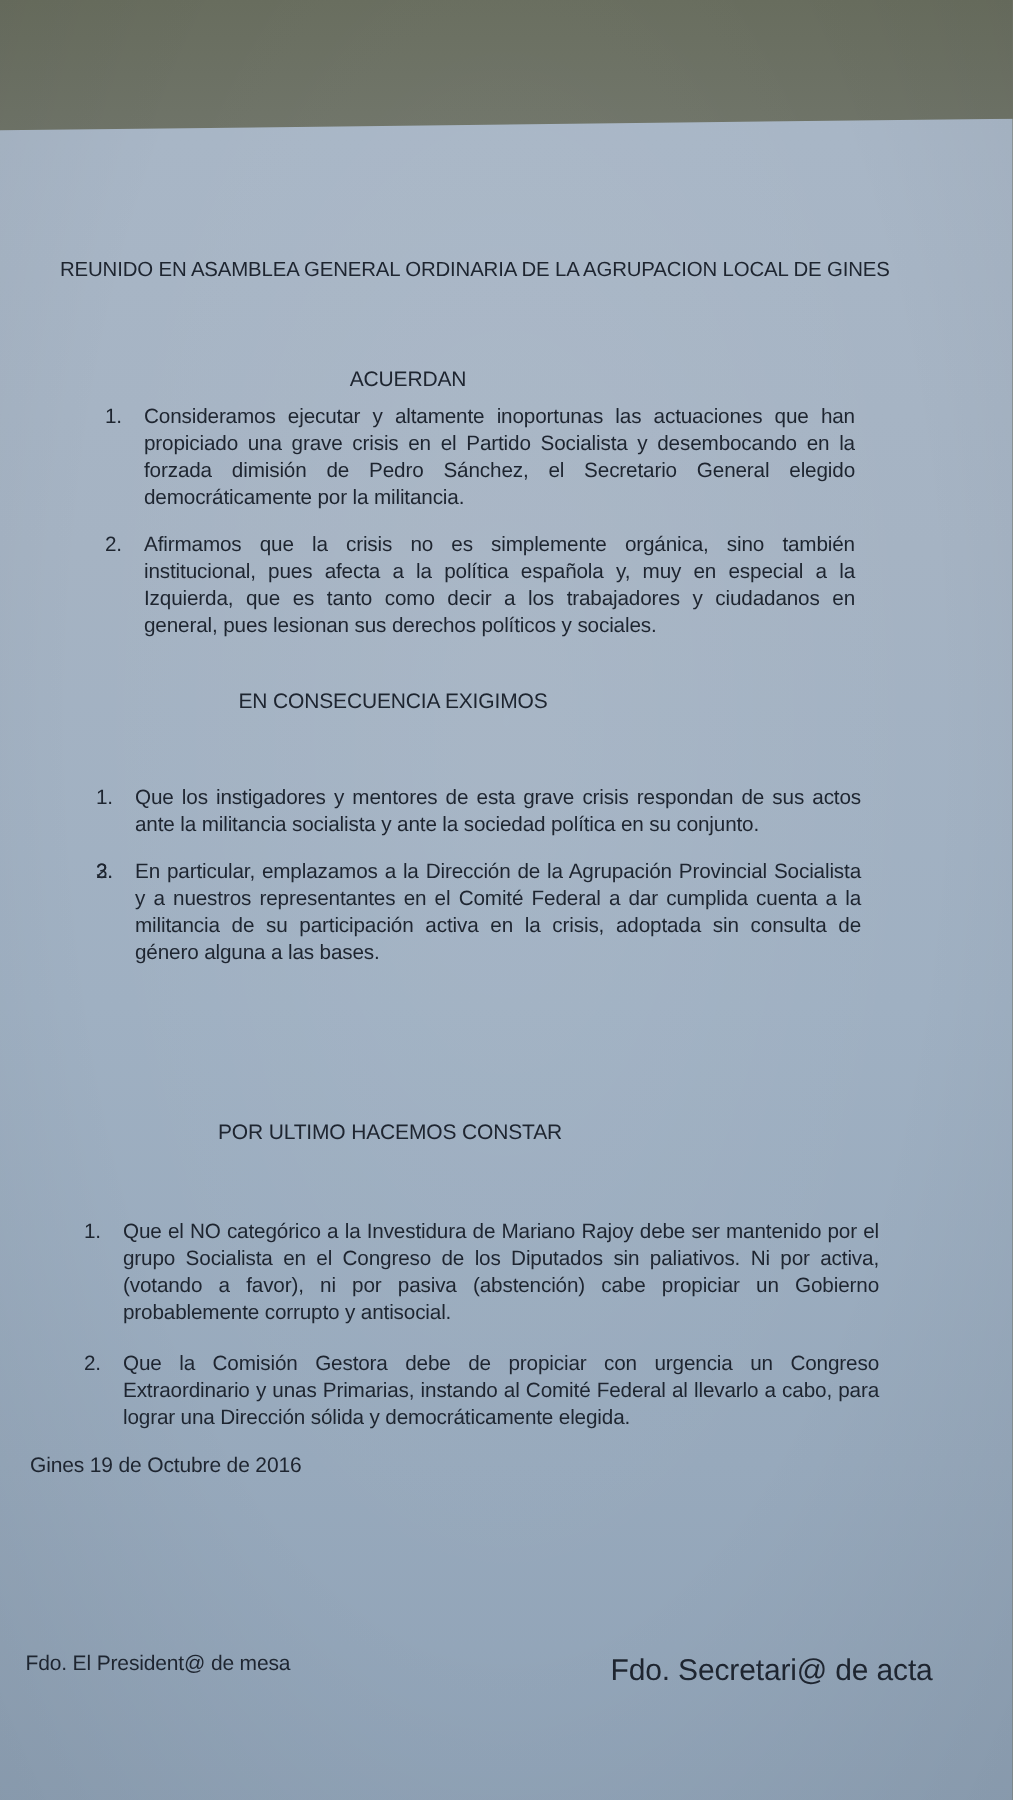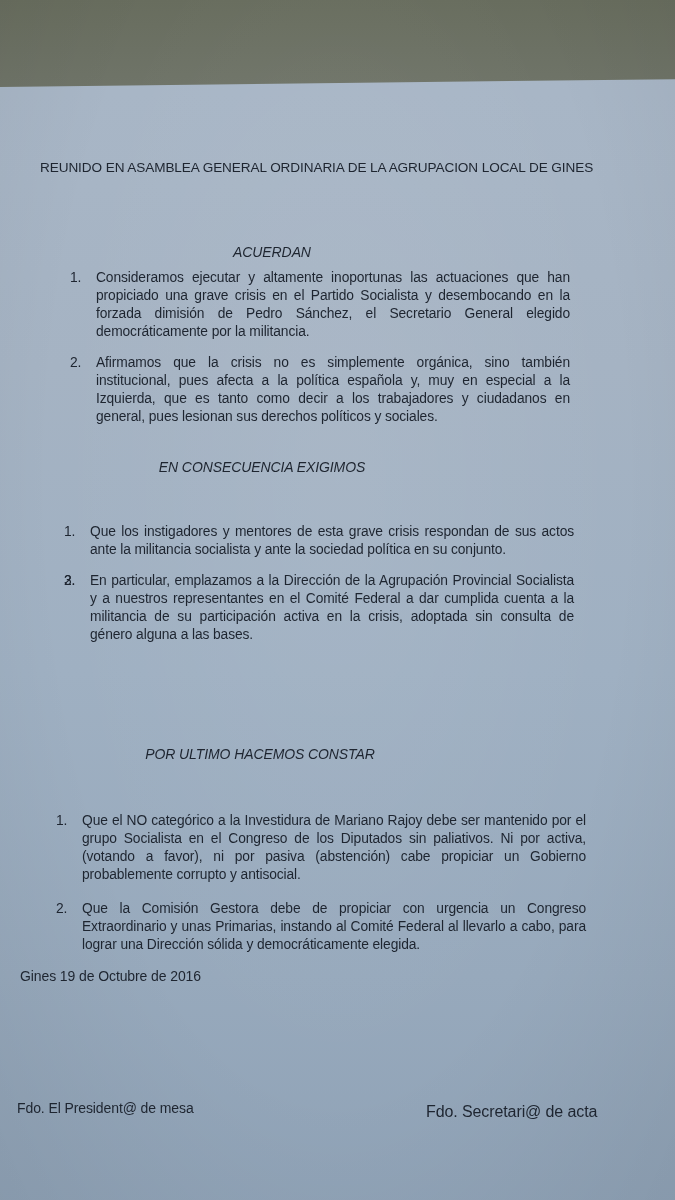--- a/index.html
+++ b/index.html
@@ -22,41 +22,40 @@
       background: radial-gradient(ellipse at 50% 40%, rgba(255,255,255,0.06) 0%, rgba(0,0,0,0) 60%, rgba(0,0,0,0.06) 100%);
       pointer-events: none;
     }
     .doc {
       position: absolute; left: 0; top: 0; width: 675px; height: 1200px;
       color: #1e2530;
       font-size: 13.8px;
       letter-spacing: -0.1px;
     }
     .intro {
-      position: absolute; left: 40px; top: 158px; width: 580px;
+      position: absolute; left: 40px; top: 170px; width: 580px;
       line-height: 20px; font-size: 13.6px;
     }
     .heading {
       position: absolute; left: 0; width: 544px; text-align: center;
       font-size: 14px;
-      font-style: italic;
     }
     .list {
       position: absolute; margin: 0; padding: 0; list-style: none;
     }
     .item {
       position: relative; padding-left: 26px; text-align: justify;
       line-height: 18px; margin-bottom: 13px;
     }
     .item .num {
       position: absolute; left: 0; top: 0;
     }
     .date { position: absolute; left: 20px; top: 968px; font-size: 14px; }
     .sig-left { position: absolute; left: 17px; top: 1100px; font-size: 14px; }
-    .sig-right { position: absolute; left: 426px; top: 1103px; font-size: 16px; }
+    .sig-right { position: absolute; left: 407px; top: 1103px; font-size: 20px; }
   </style>
 </head>
 <body>
 
 <div class="backdrop"></div>
 <div class="paper"></div>
 <div class="paper-shade"></div>
 
 <div class="doc">
 

